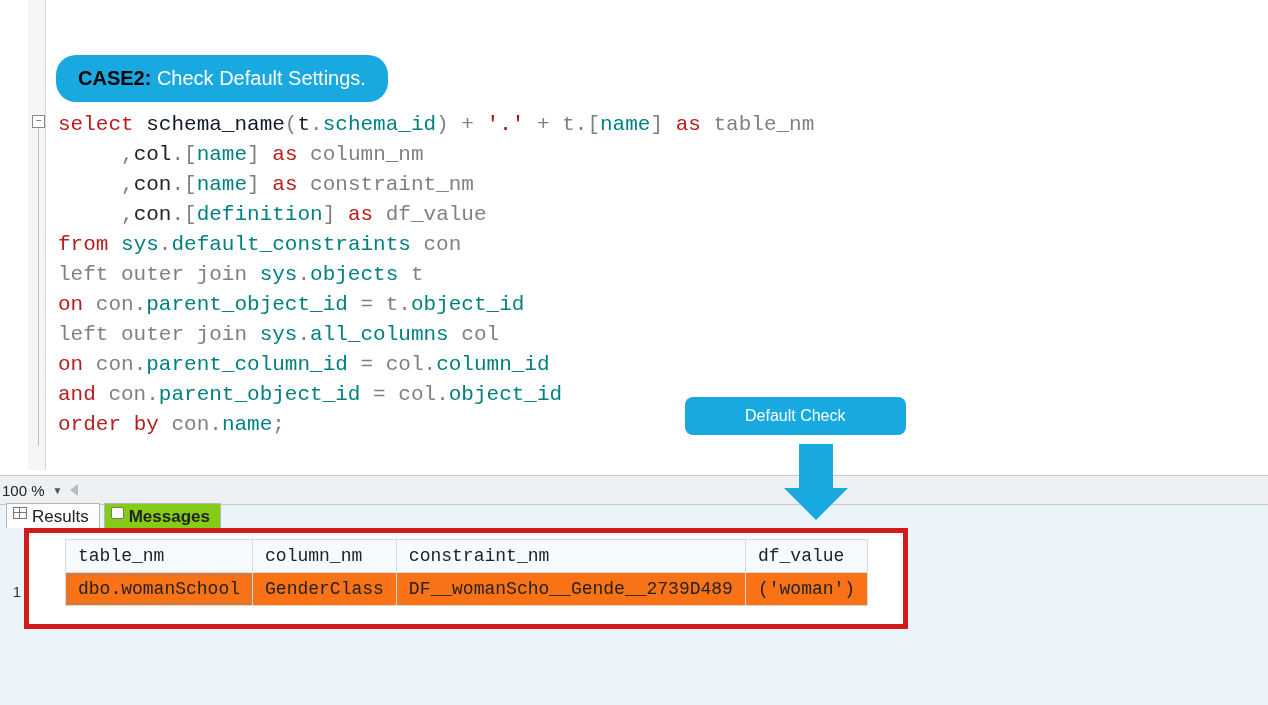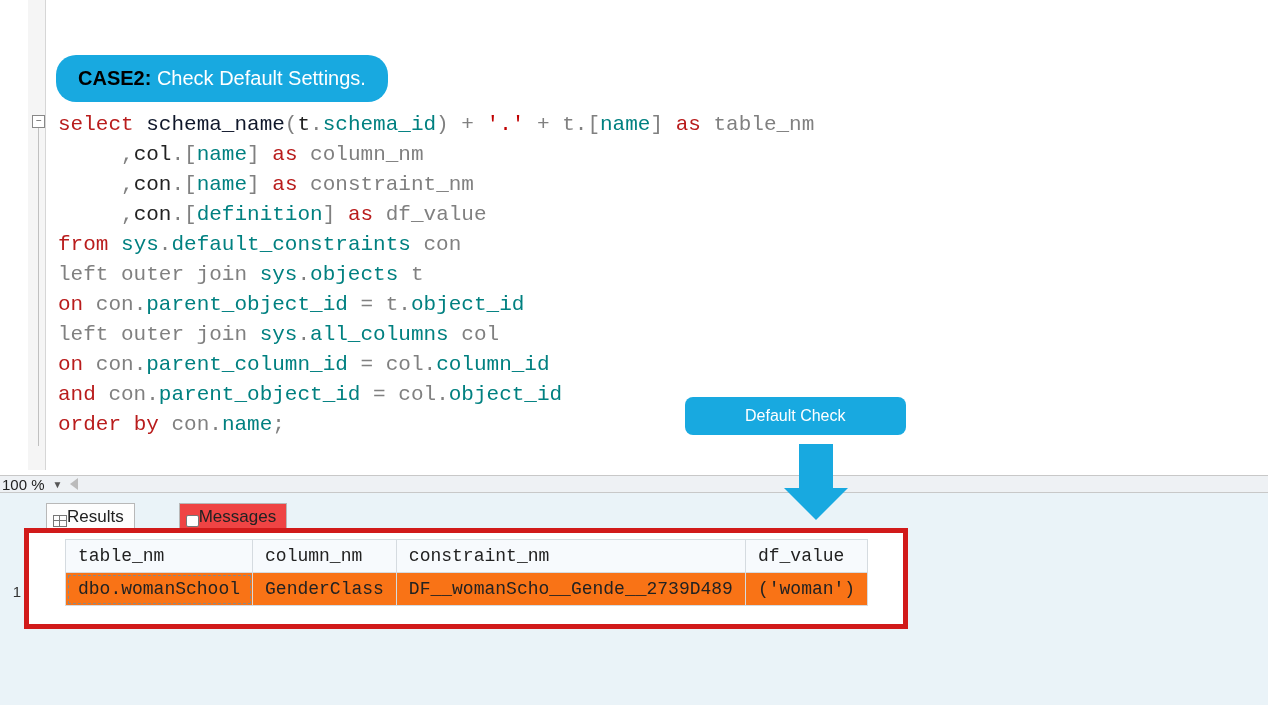--- a/index.html
+++ b/index.html
@@ -94,21 +94,21 @@
   .ident{ color: #008080; } 
   .str  { color: #c00000; } 
   .plain{ color: #222; }
   .reg  { color: #808080; } 
 
   .zoom-bar {
     position: absolute;
     left: 0;
     top: 475px;
     width: 1268px;
-    height: 18px;
+    height: 30px;
     background: #eef1f4;
     border-top: 1px solid #c8c8c8;
     border-bottom: 1px solid #c8c8c8;
     font-family: 'Segoe UI', Arial, sans-serif;
     font-size: 15px;
     color: #222;
     display: flex;
     align-items: center;
     padding-left: 2px;
     gap: 8px;
@@ -137,25 +137,25 @@
     align-items: flex-end;
     padding-left: 6px;
     gap: 4px;
   }
   .tab {
     border: 1px solid #b8b8b8;
     border-bottom: none;
     padding: 3px 10px 1px 6px;
     background: #fdfdfd;
     display: flex;
-    align-items: flex-end;
+    align-items: flex-start;
+    gap: 5px;
     cursor: pointer;
-    margin-left: 40px;
-  }
-  .tab.inactive { background: #ef4444; }
+  }
+  .tab.inactive { background: #84cc16; font-weight: bold; }
   .grid-icon {
     display: inline-block;
     width: 14px; height: 12px;
     background:
       linear-gradient(#777,#777) 0 0/100% 1px no-repeat,
       linear-gradient(#777,#777) 0 5px/100% 1px no-repeat,
       linear-gradient(#777,#777) 0 11px/100% 1px no-repeat,
       linear-gradient(#777,#777) 0 0/1px 100% no-repeat,
       linear-gradient(#777,#777) 6px 0/1px 100% no-repeat,
       linear-gradient(#777,#777) 13px 0/1px 100% no-repeat;

